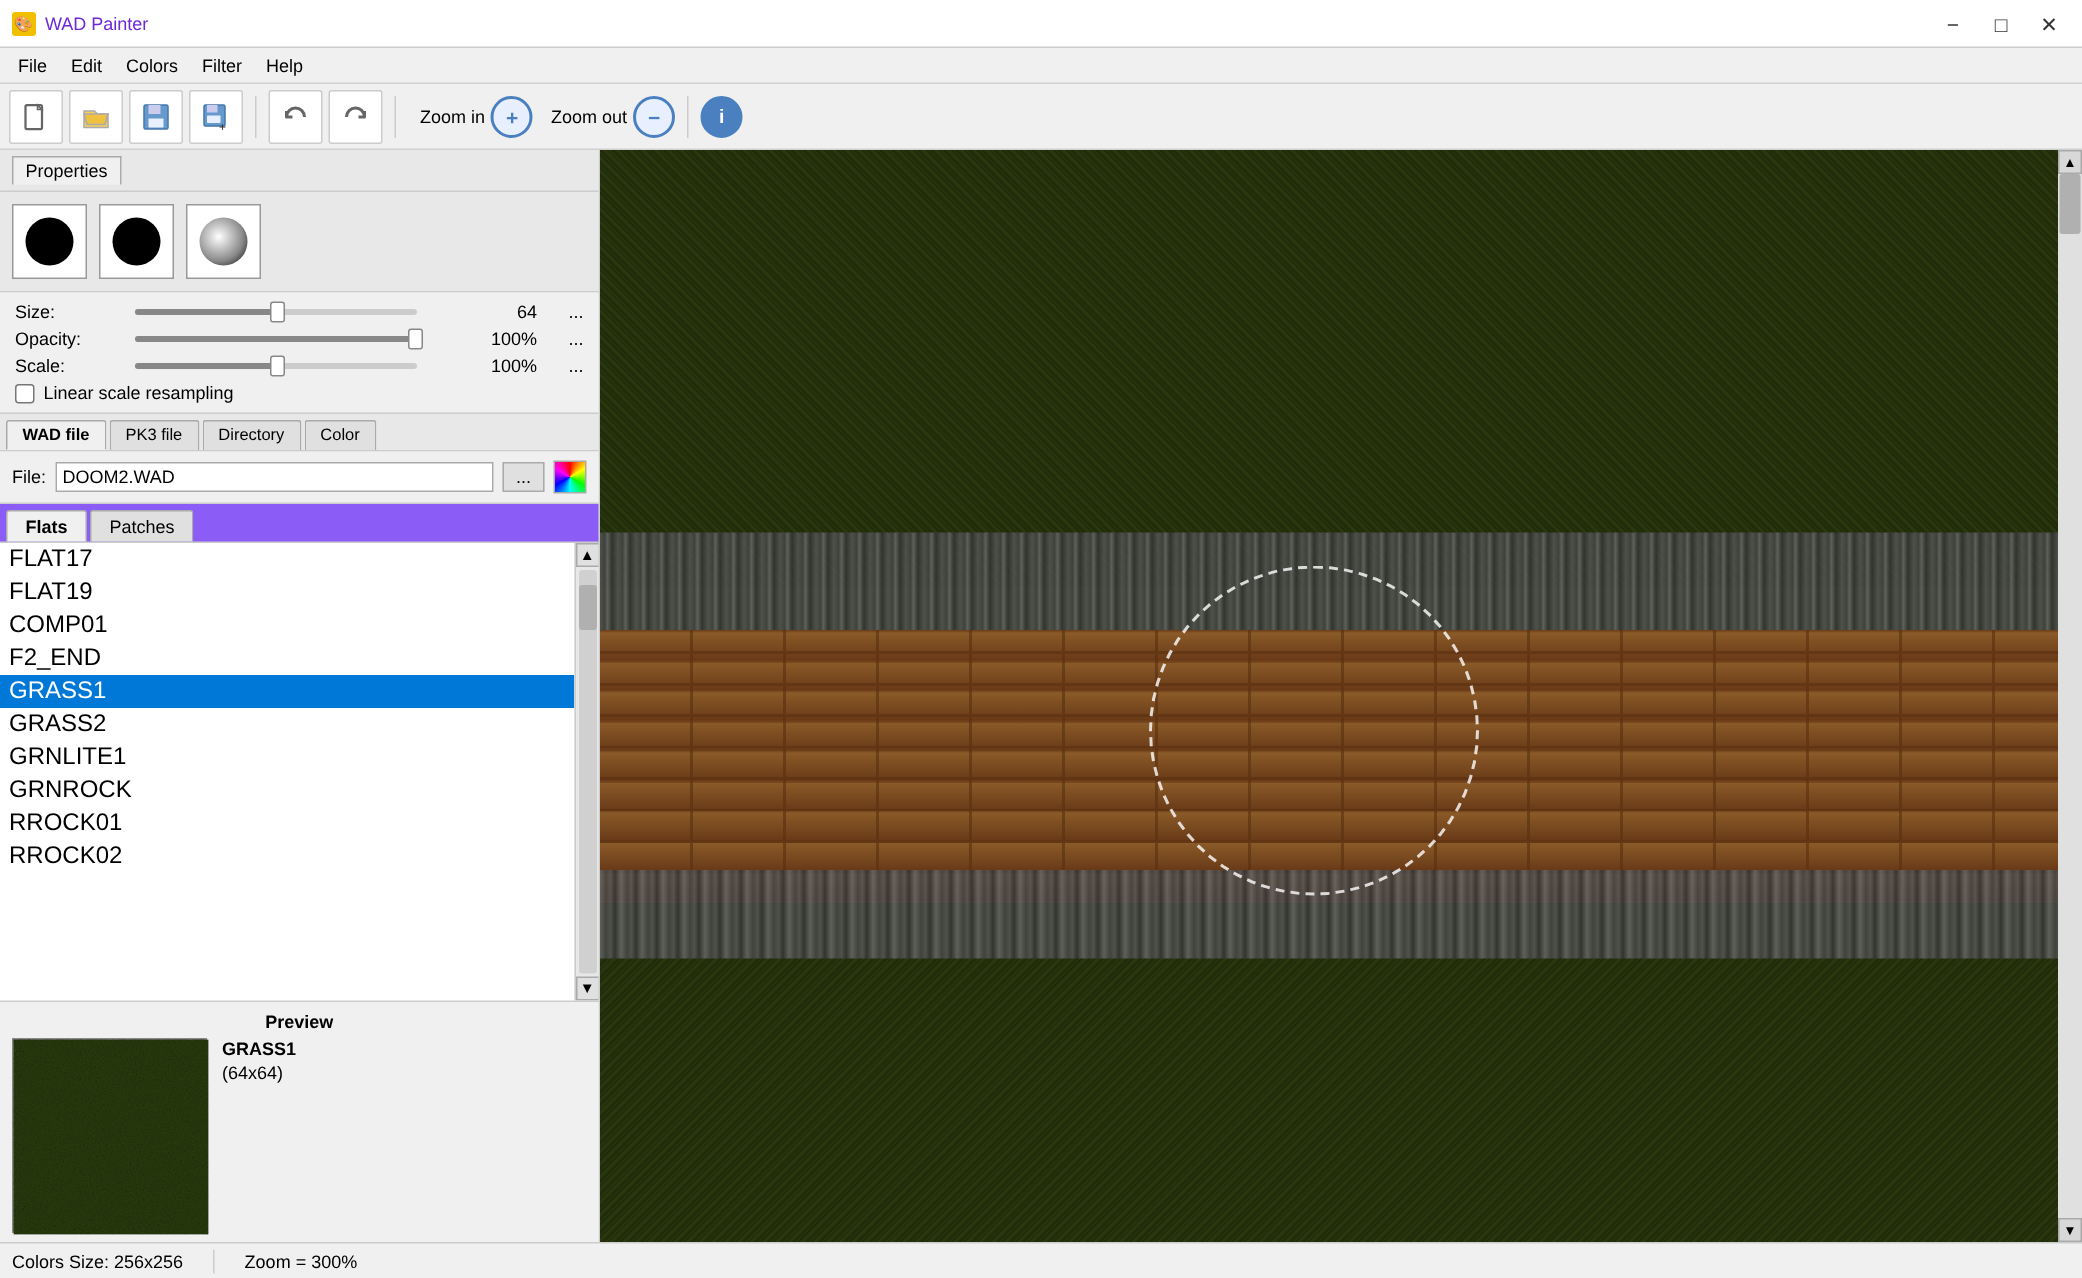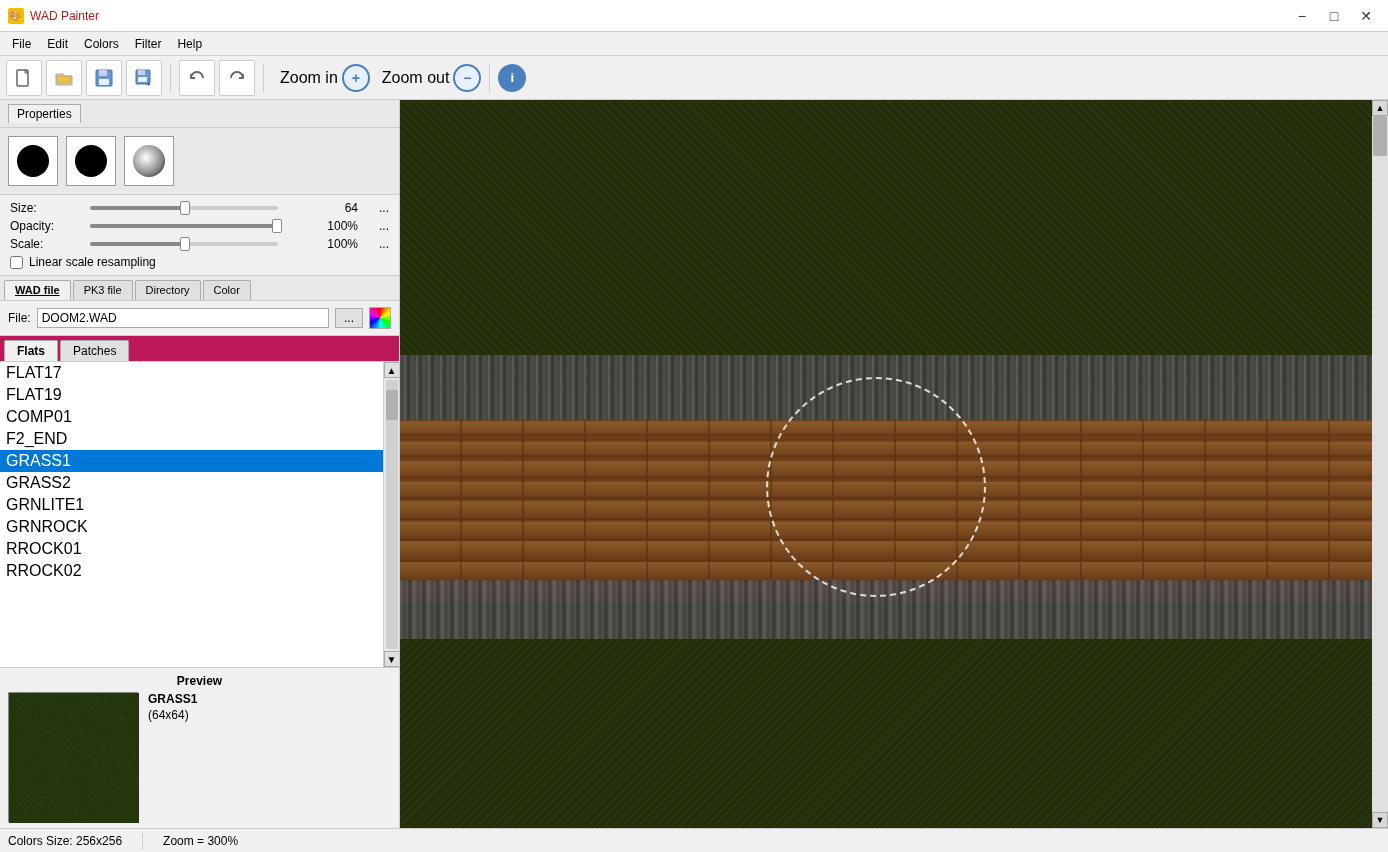--- a/index.html
+++ b/index.html
@@ -6,21 +6,21 @@
     body { font-family: 'Segoe UI', Tahoma, sans-serif; font-size: 12px; background: #f0f0f0; overflow: hidden; width: 1388px; height: 852px; }
 
     
     #title-bar {
       display: flex; align-items: center; justify-content: space-between;
       background: #fff; height: 32px; padding: 0 8px;
       border-bottom: 1px solid #ccc;
     }
     #title-bar-left { display: flex; align-items: center; gap: 6px; }
     #title-bar-icon { width: 16px; height: 16px; background: #f0c000; border-radius: 2px; font-size: 10px; display: flex; align-items: center; justify-content: center; }
-    #title-bar-title { font-size: 12px; color: #b91c1c; }
+    #title-bar-title { font-size: 12px; color: #6d28d9; }
     #title-bar-controls { display: flex; gap: 4px; }
     .title-btn { width: 28px; height: 20px; border: none; background: transparent; cursor: pointer; font-size: 14px; display: flex; align-items: center; justify-content: center; color: #333; }
 
     
     #menu-bar {
       display: flex; align-items: center; height: 24px;
       background: #f0f0f0; border-bottom: 1px solid #d0d0d0; padding: 0 4px;
     }
     .menu-item { padding: 2px 8px; cursor: pointer; font-size: 12px; }
 
@@ -28,21 +28,21 @@
     #toolbar {
       display: flex; align-items: center; height: 44px;
       background: #f0f0f0; border-bottom: 1px solid #d0d0d0; padding: 0 6px; gap: 4px;
     }
     .tool-btn {
       width: 36px; height: 36px; border: 1px solid #ccc; background: #fff;
       cursor: pointer; display: flex; align-items: center; justify-content: center;
       border-radius: 2px;
     }
     .toolbar-divider { width: 1px; height: 28px; background: #ccc; margin: 0 4px; }
-    .toolbar-label { font-size: 16px; margin-left: 8px; }
+    .toolbar-label { font-size: 12px; margin-left: 8px; }
     .toolbar-zoom-btn {
       width: 28px; height: 28px; border: 2px solid #4a80c0; background: #e8f0ff;
       border-radius: 50%; cursor: pointer; display: flex; align-items: center; justify-content: center;
       font-size: 14px; font-weight: bold; color: #4a80c0;
     }
     .toolbar-info-btn {
       width: 28px; height: 28px; border: 2px solid #4a80c0; background: #4a80c0;
       border-radius: 50%; cursor: pointer; display: flex; align-items: center; justify-content: center;
       font-size: 13px; font-weight: bold; color: #fff;
     }
@@ -75,30 +75,30 @@
     .slider-value { width: 55px; font-size: 12px; text-align: right; }
     .slider-more { font-size: 12px; margin-left: 2px; cursor: pointer; }
     .checkbox-row { display: flex; align-items: center; gap: 6px; font-size: 12px; margin-top: 2px; }
 
     
     #file-tabs { display: flex; border-bottom: 1px solid #ccc; background: #e8e8e8; padding: 4px 4px 0; gap: 2px; }
     .file-tab {
       padding: 3px 10px; border: 1px solid #aaa; border-bottom: none; background: #e0e0e0;
       cursor: pointer; font-size: 11px; border-radius: 2px 2px 0 0;
     }
-    .file-tab.active { background: #f0f0f0; border-bottom: 1px solid #f0f0f0; font-weight: bold; text-decoration: underline; }
+    .file-tab.active { background: #f0f0f0; border-bottom: 1px solid #f0f0f0; font-weight: bold; }
 
     
     #file-row { display: flex; align-items: center; gap: 6px; padding: 6px 8px; border-bottom: 1px solid #ccc; background: #f0f0f0; }
     #file-input { flex: 1; border: 1px solid #aaa; padding: 2px 4px; font-size: 12px; background: #fff; }
     .browse-btn { padding: 2px 8px; border: 1px solid #aaa; background: #e0e0e0; cursor: pointer; font-size: 12px; }
     .color-grid-btn { width: 22px; height: 22px; background: conic-gradient(red, yellow, lime, cyan, blue, magenta, red); cursor: pointer; border: 1px solid #aaa; }
 
     
-    #category-tabs { display: flex; padding: 4px 4px 0; gap: 2px; background: #be185d; border-bottom: 1px solid #ccc; }
+    #category-tabs { display: flex; padding: 4px 4px 0; gap: 2px; background: #8b5cf6; border-bottom: 1px solid #ccc; }
     .cat-tab { padding: 3px 12px; border: 1px solid #aaa; border-bottom: none; background: #e0e0e0; cursor: pointer; font-size: 12px; border-radius: 2px 2px 0 0; }
     .cat-tab.active { background: #f0f0f0; font-weight: bold; }
 
     
     #texture-list-container { flex: 1; overflow: hidden; display: flex; border-bottom: 1px solid #ccc; }
     #texture-list { flex: 1; overflow-y: scroll; background: #fff; }
     .texture-item { padding: 2px 6px; cursor: pointer; font-size: 16px; white-space: nowrap; }
     .texture-item.selected { background: #0078d7; color: #fff; }
     #texture-list-scroll { width: 16px; background: #e8e8e8; border-left: 1px solid #ccc; display: flex; flex-direction: column; align-items: center; }
     .scroll-arrow { width: 16px; height: 16px; cursor: pointer; display: flex; align-items: center; justify-content: center; font-size: 10px; border: 1px solid #aaa; background: #e0e0e0; }

